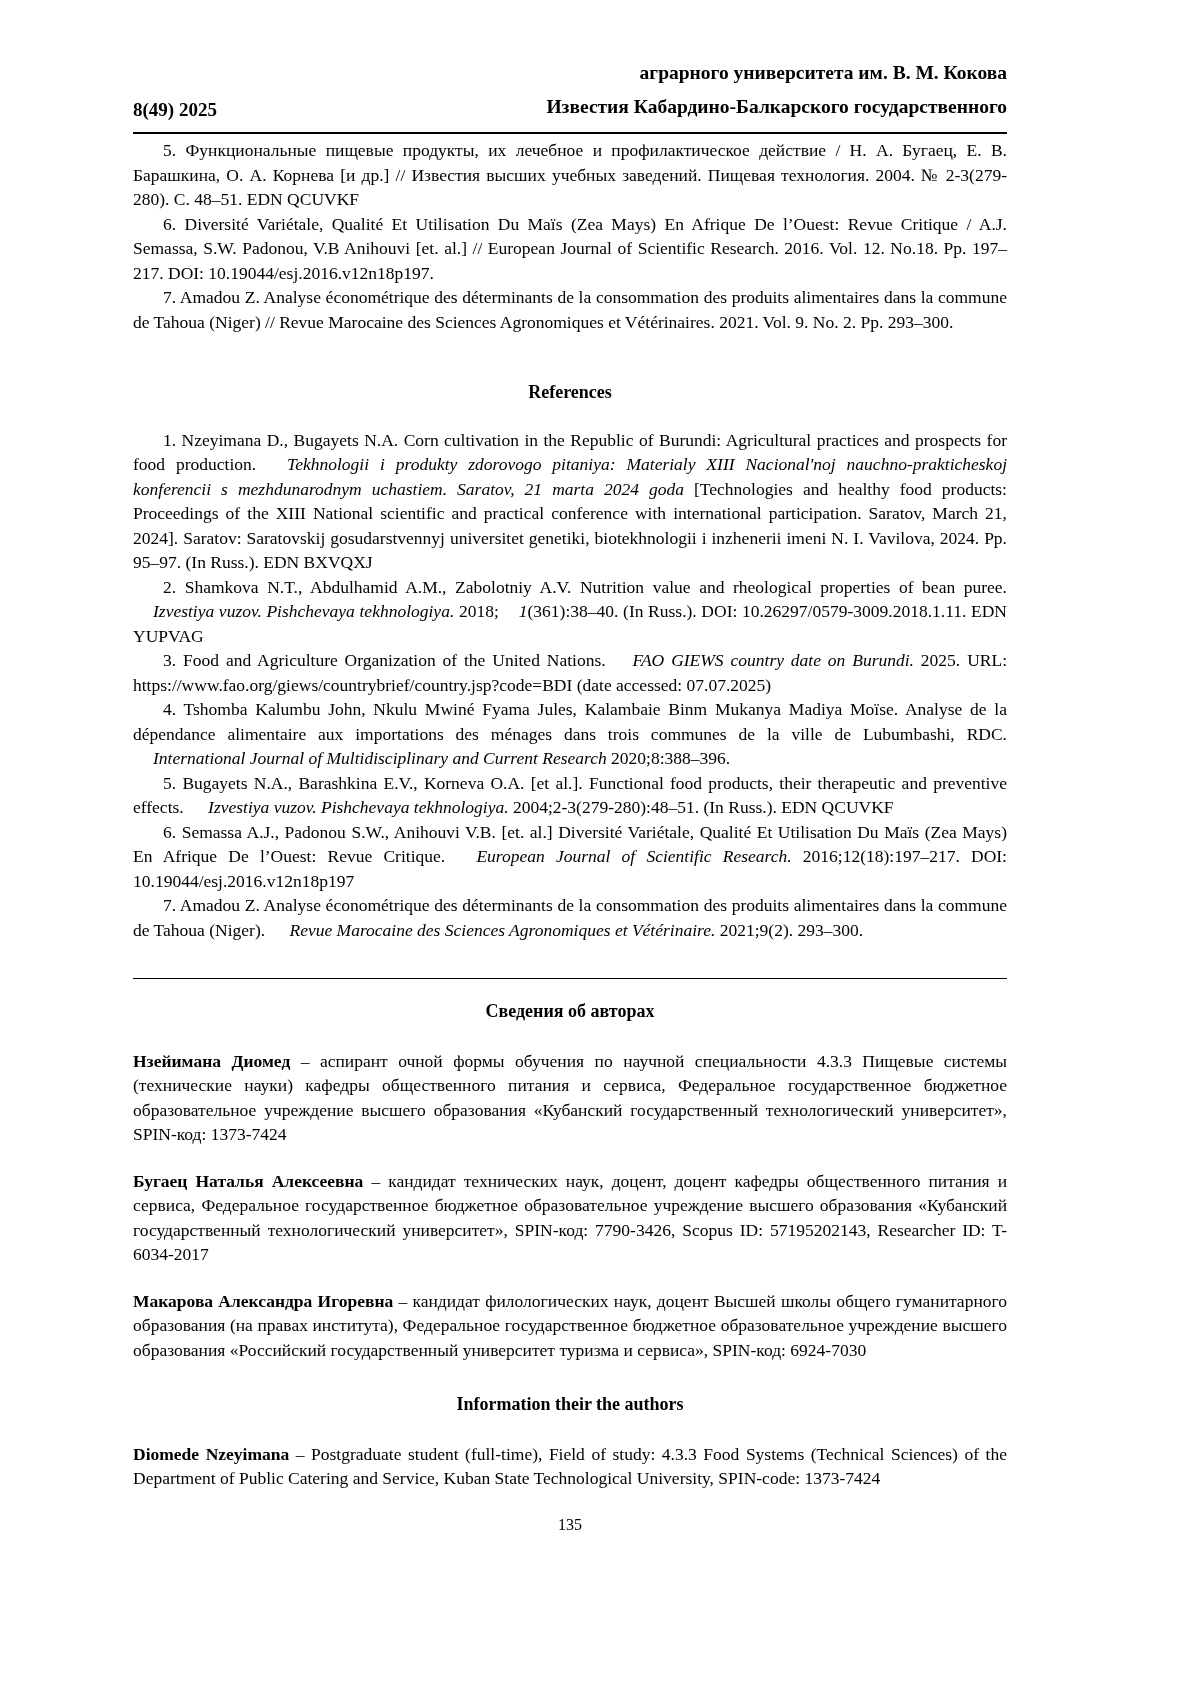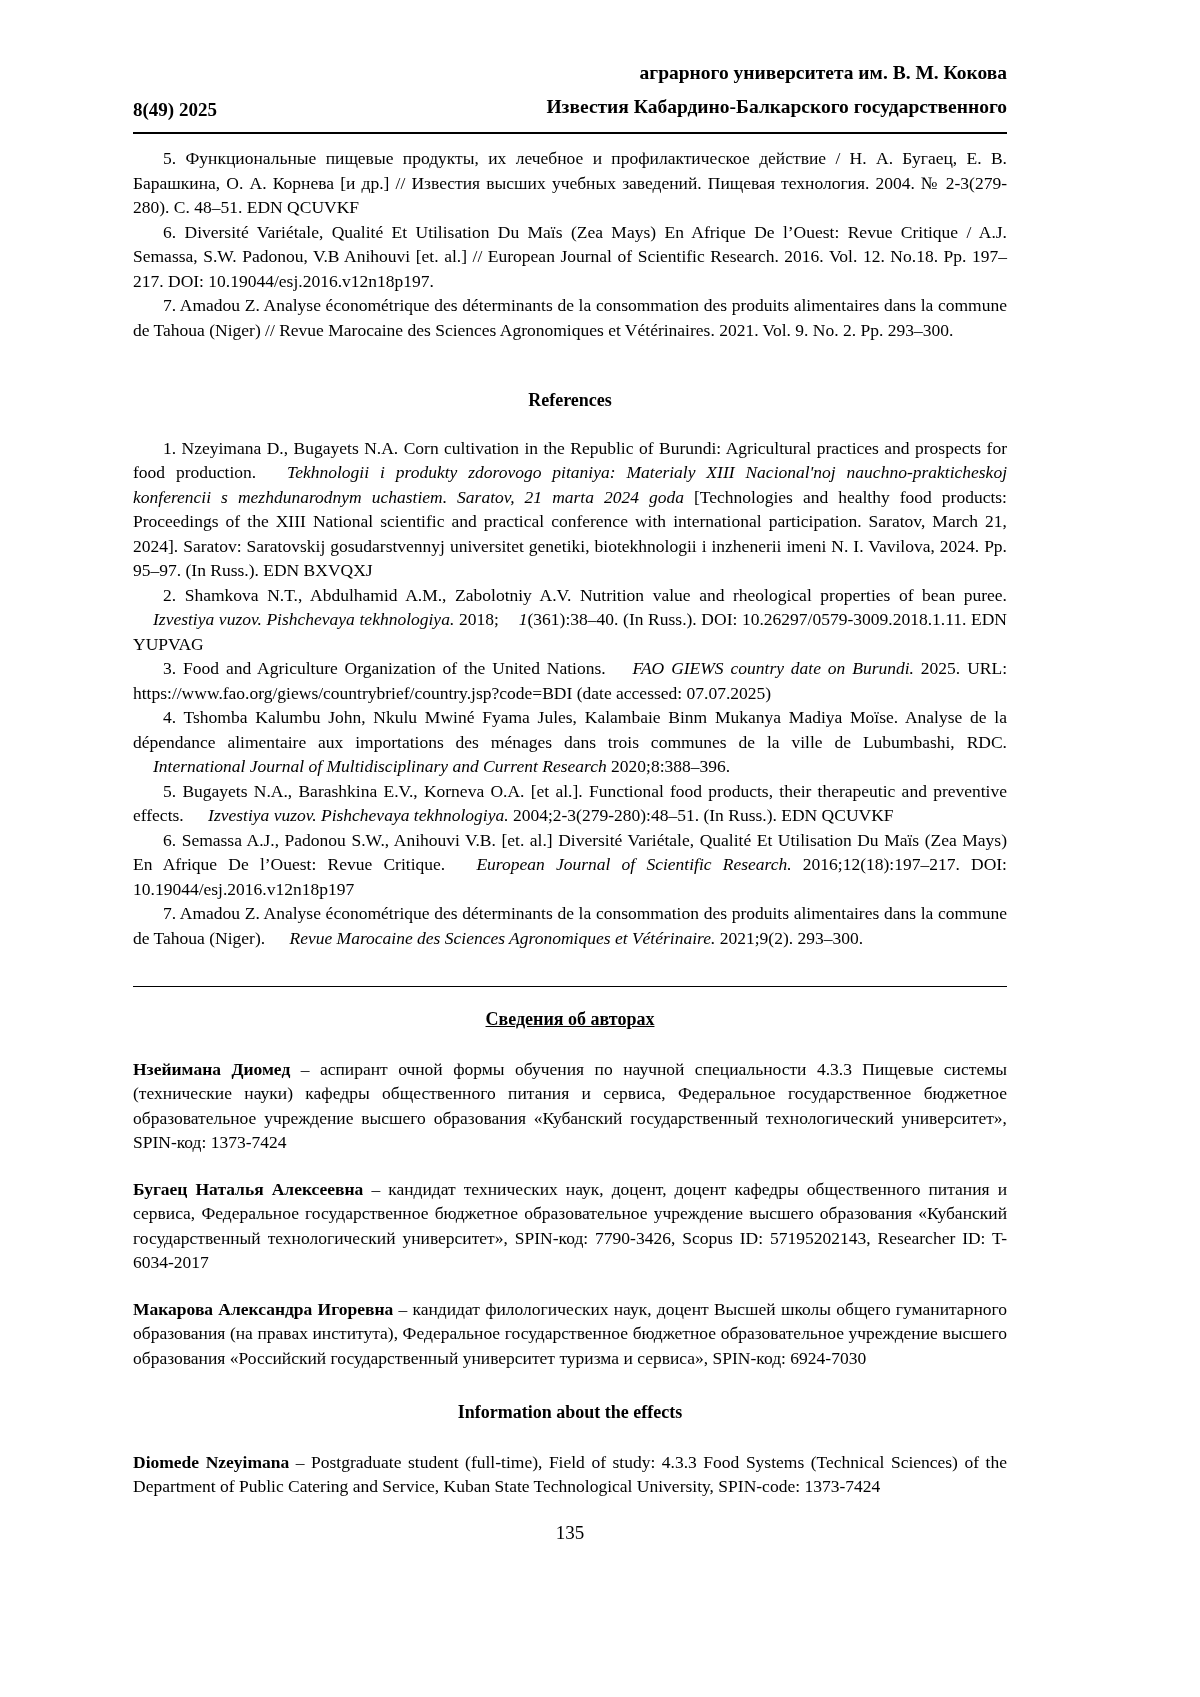--- a/index.html
+++ b/index.html
@@ -29,21 +29,21 @@
     line-height: 1;
     padding-bottom: 4px;
     white-space: nowrap;
   }
   .journal-title {
     text-align: right;
     font-weight: 700;
     font-size: 19.5px;
     line-height: 1.72;
   }
-  main { padding-top: 12px; }
+  main { padding-top: 4px; }
   p.ref, p.author {
     font-size: 17.5px;
     line-height: 24.5px;
     text-align: justify;
   }
   p.ref { text-indent: 30px; }
   p.author { margin-bottom: 22px; }
   .seg-normal { font-style: normal; font-weight: inherit; }
   .seg-italic { font-style: italic; margin-left: 20px; }
   .seg-bold   { font-weight: 700; }
@@ -52,25 +52,25 @@
     font-weight: 700;
     font-size: 18px;
     line-height: 24.5px;
   }
   .heading-references { margin: 46px 0 23px; }
   .divider {
     border: none;
     border-top: 1.5px solid #000;
     margin-top: 36px;
   }
-  .heading-authors-ru { margin: 20px 0 25px; text-decoration: underline; }
+  .heading-authors-ru { margin: 20px 0 25px; }
   .heading-authors-en { margin: 30px 0 25px; }
   .page-number {
     text-align: center;
-    font-size: 19px;
+    font-size: 16px;
     line-height: 24.5px;
     margin-top: 3px;
   }
 </style>
 </head>
 <body>
 
 <div class="page">
 
   <header class="page-header">
@@ -104,21 +104,21 @@
     <hr class="divider">
 
     <h2 class="center-heading heading-authors-ru">Сведения об авторах</h2>
 
     <section>
       <p class="author"><span class="seg-bold">Нзейимана Диомед</span><span class="seg-normal"> – аспирант очной формы обучения по научной специальности 4.3.3 Пищевые системы (технические науки) кафедры общественного питания и сервиса, Федеральное государственное бюджетное образовательное учреждение высшего образования «Кубанский государственный технологический университет», SPIN-код: 1373-7424</span></p>
       <p class="author"><span class="seg-bold">Бугаец Наталья Алексеевна</span><span class="seg-normal"> – кандидат технических наук, доцент, доцент кафедры общественного питания и сервиса, Федеральное государственное бюджетное образовательное учреждение высшего образования «Кубанский государственный технологический университет», SPIN-код: 7790-3426, Scopus ID: 57195202143, Researcher ID: T-6034-2017</span></p>
       <p class="author"><span class="seg-bold">Макарова Александра Игоревна</span><span class="seg-normal"> – кандидат филологических наук, доцент Высшей школы общего гуманитарного образования (на правах института), Федеральное государственное бюджетное образовательное учреждение высшего образования «Российский государственный университет туризма и сервиса», SPIN-код: 6924-7030</span></p>
     </section>
 
-    <h2 class="center-heading heading-authors-en">Information about the effects</h2>
+    <h2 class="center-heading heading-authors-en">Information their the authors</h2>
 
     <section>
       <p class="author"><span class="seg-bold">Diomede Nzeyimana</span><span class="seg-normal"> – Postgraduate student (full-time), Field of study: 4.3.3 Food Systems (Technical Sciences) of the Department of Public Catering and Service, Kuban State Technological University, SPIN-code: 1373-7424</span></p>
     </section>
 
     <div class="page-number">135</div>
 
   </main>
 
 </div>

